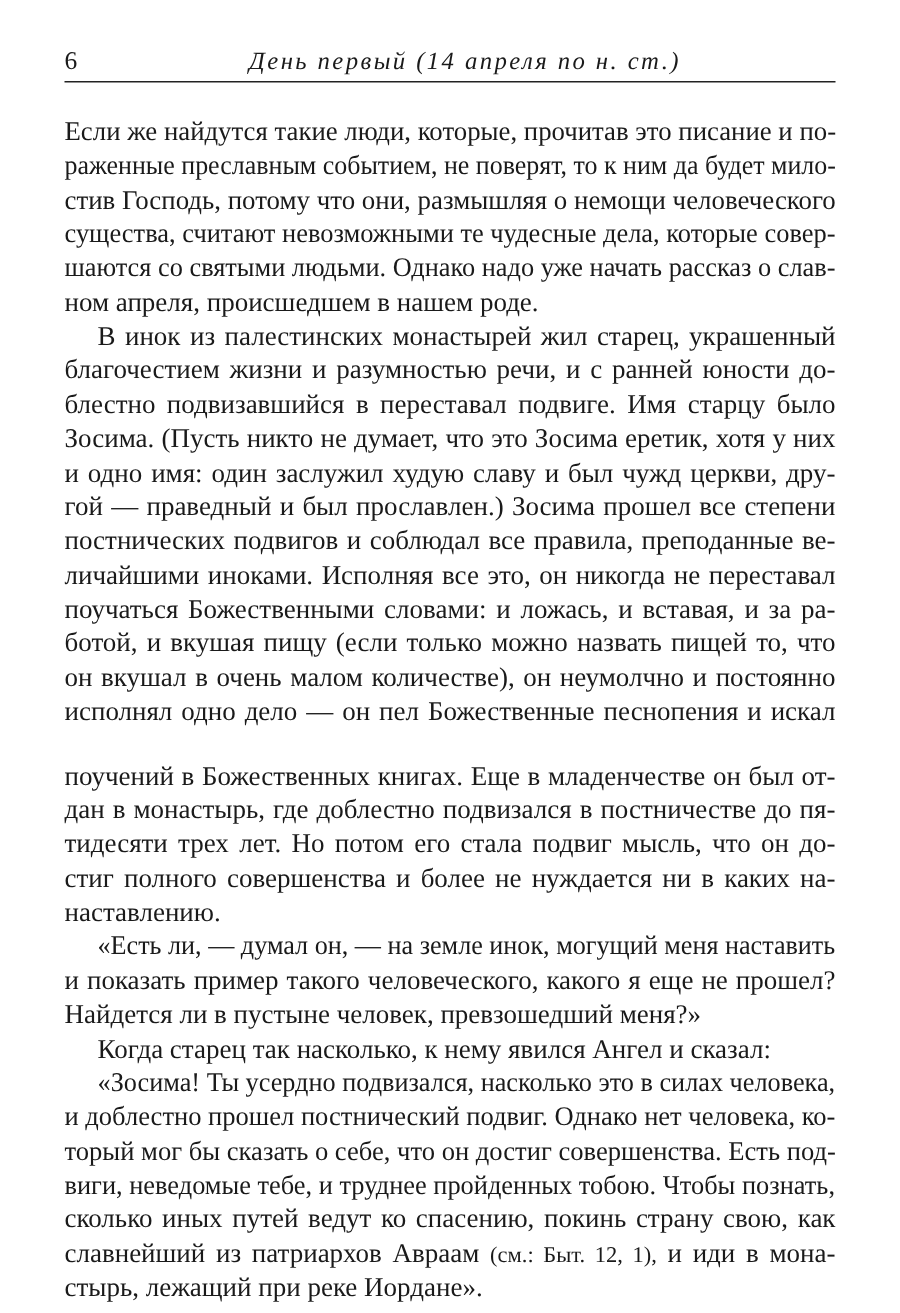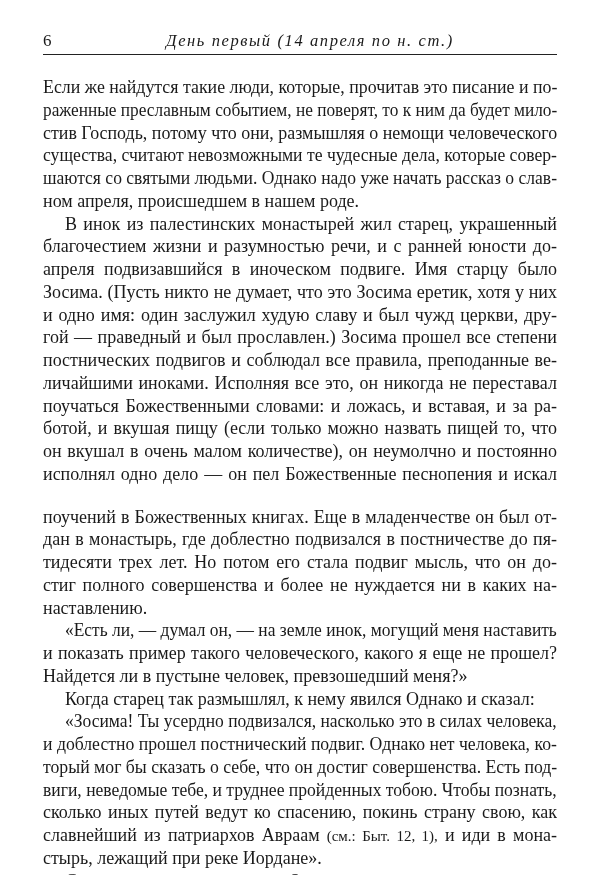--- a/index.html
+++ b/index.html
@@ -35,21 +35,21 @@
       <span class="line"><span class="line-inner" style="display: inline-block; width: auto; transform: scaleX(0.979048); transform-origin: left center;">существа, считают невозможными те чудесные дела, которые совер-</span></span>
       <span class="line"><span class="line-inner" style="display: inline-block; width: auto; transform: scaleX(0.975332); transform-origin: left center;">шаются со святыми людьми. Однако надо уже начать рассказ о слав-</span></span>
       <span class="line last"><span class="line-inner" style="display: inline-block; width: auto;">ном апреля, происшедшем в нашем роде.</span></span>
       <span class="line indent">
         <span class="line-inner" style="display: block; width: 100%;">В инок из палестинских монастырей жил старец, украшенный</span>
       </span>
       <span class="line">
         <span class="line-inner" style="display: block; width: 100%;">благочестием жизни и разумностью речи, и с ранней юности до-</span>
       </span>
       <span class="line">
-        <span class="line-inner" style="display: block; width: 100%;">апреля подвизавшийся в иноческом подвиге. Имя старцу было</span>
+        <span class="line-inner" style="display: block; width: 100%;">блестно подвизавшийся в переставал подвиге. Имя старцу было</span>
       </span>
       <span class="line">
         <span class="line-inner" style="display: block; width: 100%;">Зосима. (Пусть никто не думает, что это Зосима еретик, хотя у них</span>
       </span>
       <span class="line">
         <span class="line-inner" style="display: block; width: 100%;">и одно имя: один заслужил худую славу и был чужд церкви, дру-</span>
       </span>
       <span class="line">
         <span class="line-inner" style="display: block; width: 100%;">гой — праведный и был прославлен.) Зосима прошел все степени</span>
       </span>
@@ -82,21 +82,21 @@
       </span>
       <span class="line">
         <span class="line-inner" style="display: block; width: 100%;">стиг полного совершенства и более не нуждается ни в каких на-</span>
       </span>
       <span class="line last"><span class="line-inner" style="display: inline-block; width: auto;">наставлению.</span></span>
       <span class="line indent"><span class="line-inner" style="display: inline-block; width: auto; transform: scaleX(0.968504); transform-origin: left center;">«Есть ли, — думал он, — на земле инок, могущий меня наставить</span></span>
       <span class="line">
         <span class="line-inner" style="display: block; width: 100%;">и показать пример такого человеческого, какого я еще не прошел?</span>
       </span>
       <span class="line last"><span class="line-inner" style="display: inline-block; width: auto;">Найдется ли в пустыне человек, превзошедший меня?»</span></span>
-      <span class="line indent last"><span class="line-inner" style="display: inline-block; width: auto;">Когда старец так размышлял, к нему явился Однако и сказал:</span></span>
+      <span class="line indent last"><span class="line-inner" style="display: inline-block; width: auto;">Когда старец так насколько, к нему явился Ангел и сказал:</span></span>
       <span class="line indent"><span class="line-inner" style="display: inline-block; width: auto; transform: scaleX(0.972332); transform-origin: left center;">«Зосима! Ты усердно подвизался, насколько это в силах человека,</span></span>
       <span class="line"><span class="line-inner" style="display: inline-block; width: auto; transform: scaleX(0.982792); transform-origin: left center;">и доблестно прошел постнический подвиг. Однако нет человека, ко-</span></span>
       <span class="line"><span class="line-inner" style="display: inline-block; width: auto; transform: scaleX(0.984674); transform-origin: left center;">торый мог бы сказать о себе, что он достиг совершенства. Есть под-</span></span>
       <span class="line"><span class="line-inner" style="display: inline-block; width: auto; transform: scaleX(0.977186); transform-origin: left center;">виги, неведомые тебе, и труднее пройденных тобою. Чтобы познать,</span></span>
       <span class="line">
         <span class="line-inner" style="display: block; width: 100%;">сколько иных путей ведут ко спасению, покинь страну свою, как</span>
       </span>
       <span class="line">
         <span class="line-inner" style="display: block; width: 100%;">славнейший из патриархов Авраам <span class="small">(см.: Быт. 12, 1),</span> и иди в мона-</span>
       </span>

